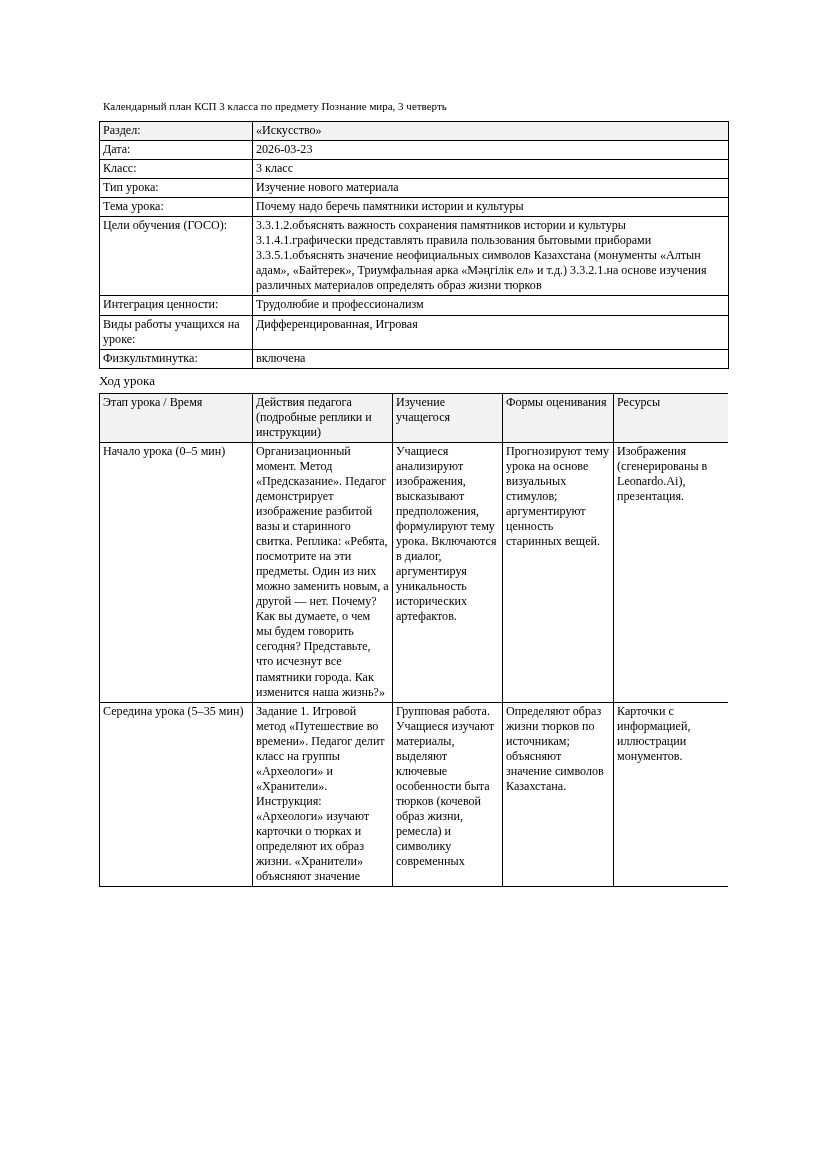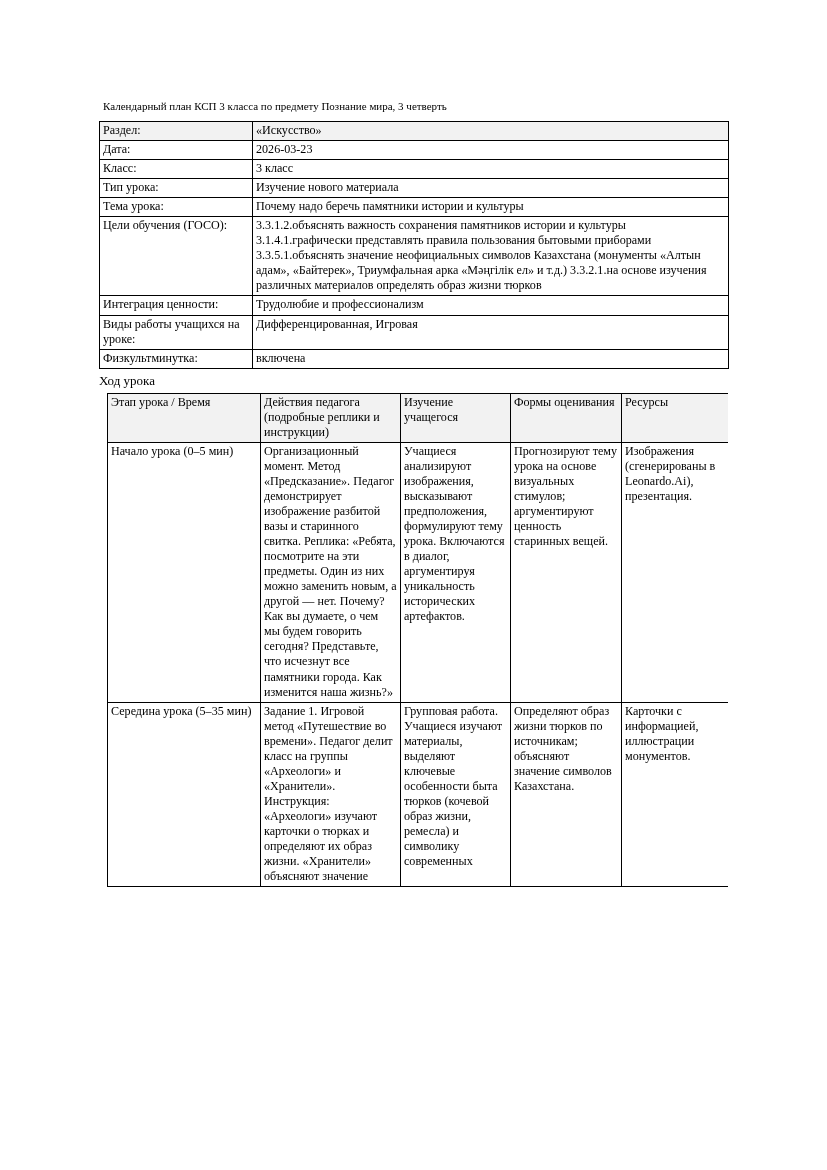--- a/index.html
+++ b/index.html
@@ -72,21 +72,20 @@
 
   .section-caption {
     font-size: 13px;
     line-height: 15px;
     margin: 4px 0 5px 0;
   }
 
   
   .lesson-clip {
     overflow: hidden;
-    margin-left: 8px;
   }
 </style>
 </head>
 <body>
 
 <div class="page">
   <div class="content">
 
     <p class="doc-title">Календарный план КСП 3 класса по предмету Познание мира, 3 четверть</p>
 

